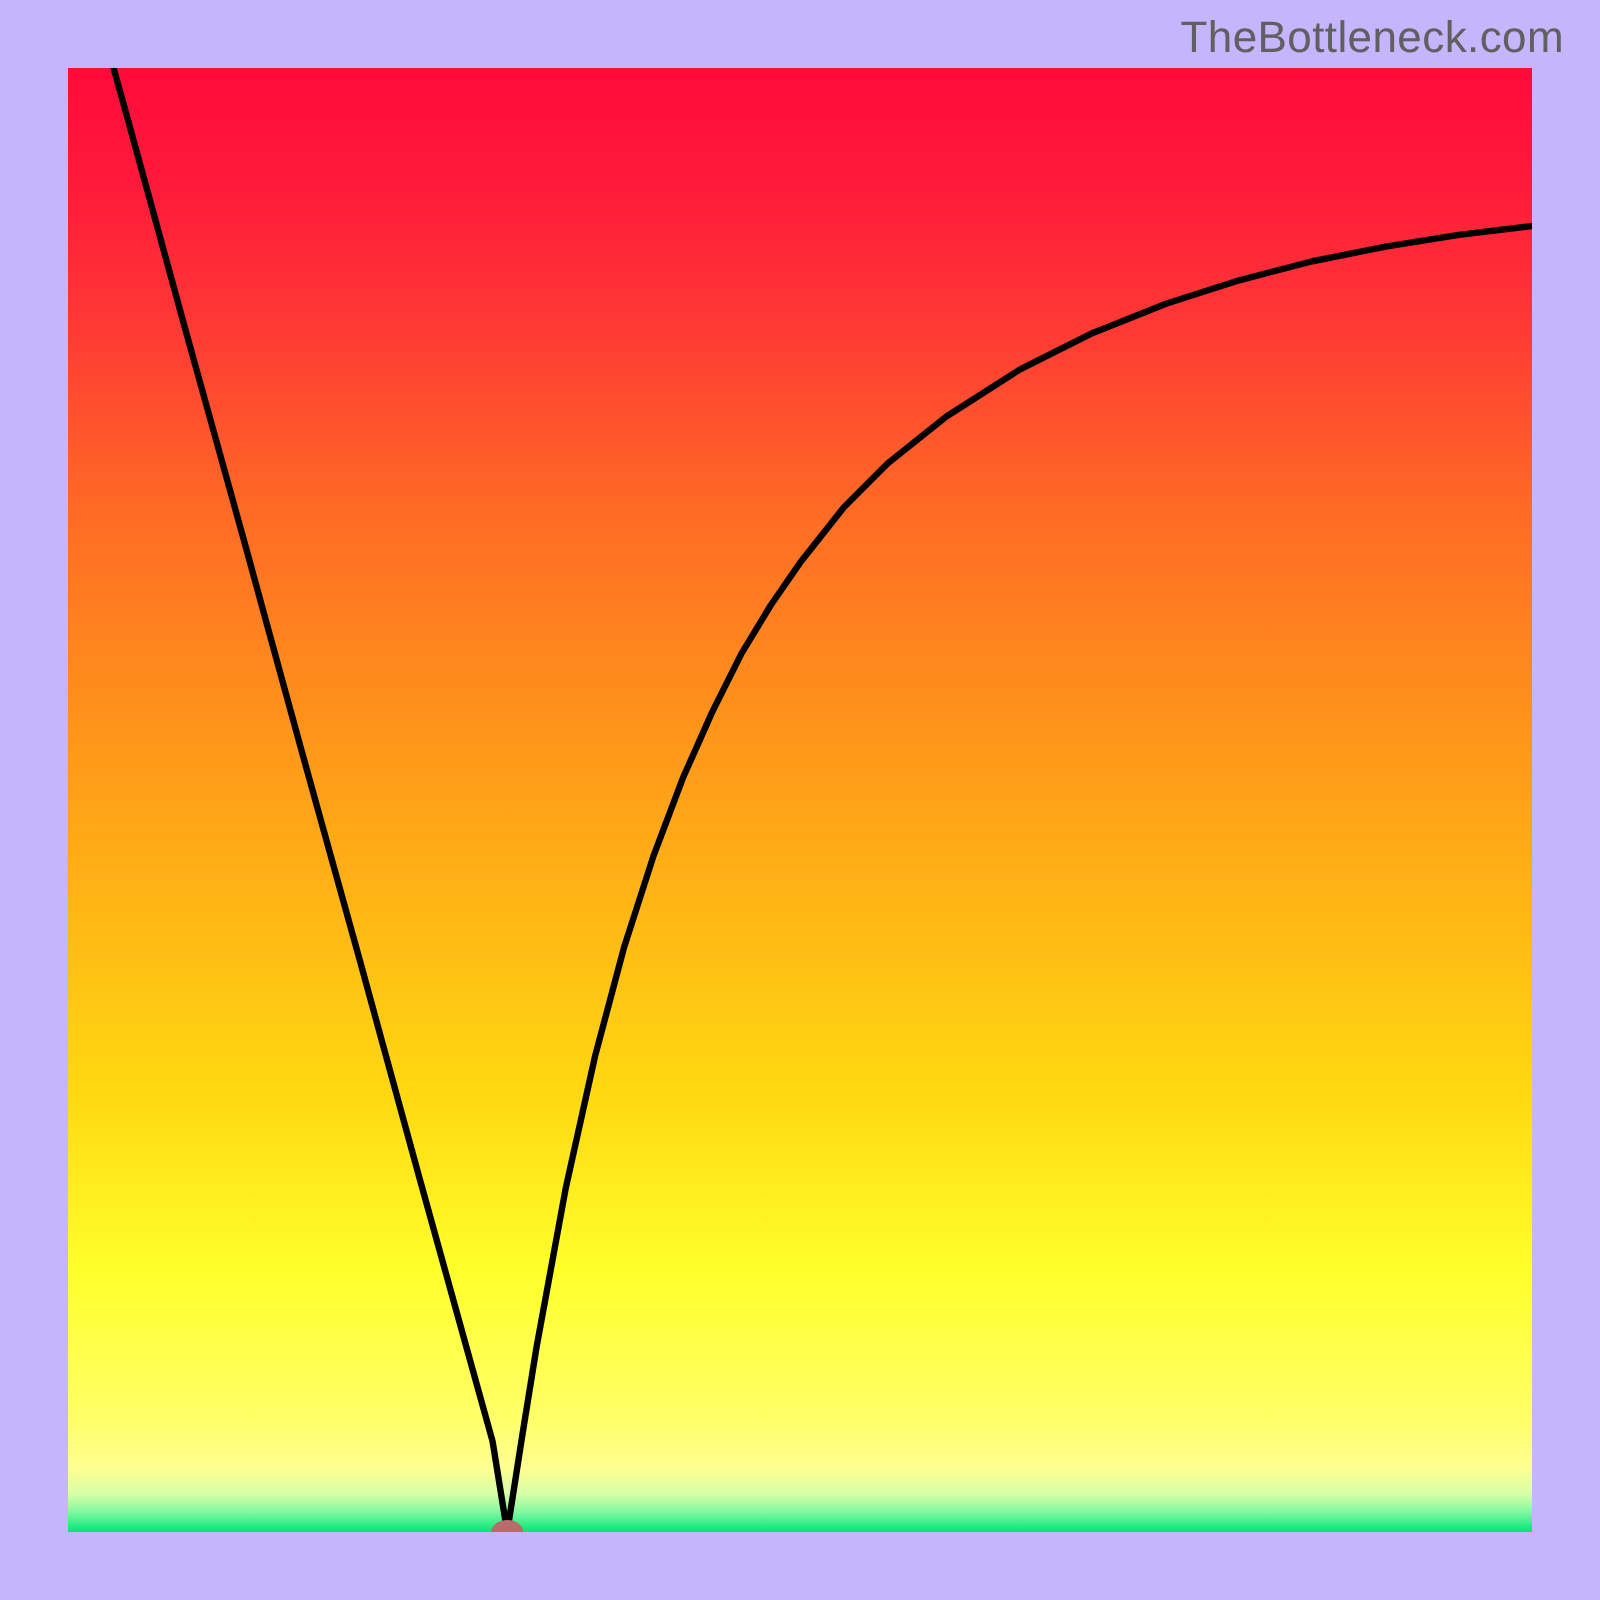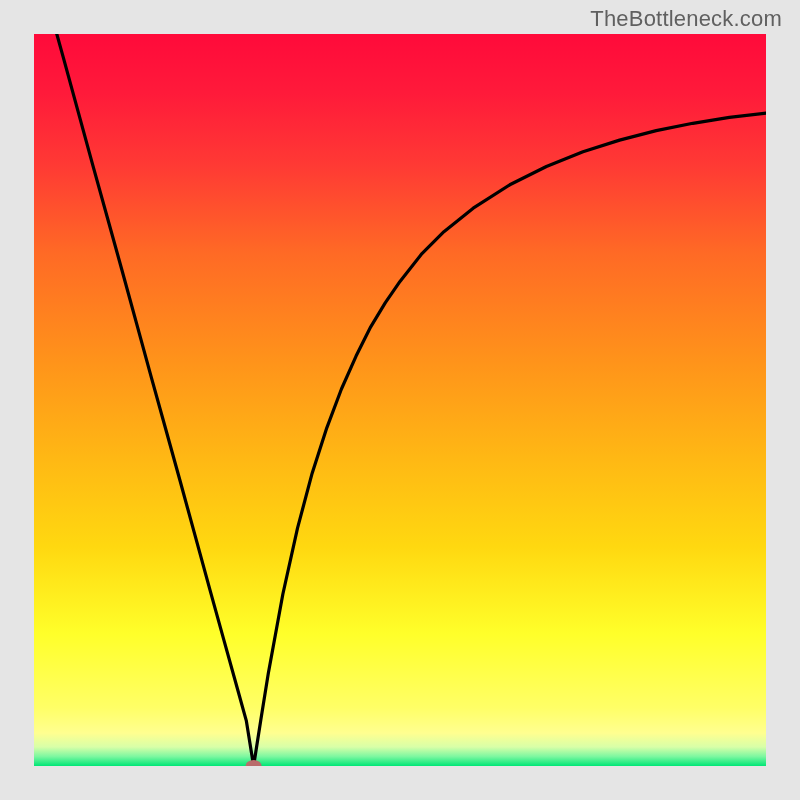--- a/index.html
+++ b/index.html
@@ -7,21 +7,21 @@
     padding: 0;
     width: 800px;
     height: 800px;
     overflow: hidden;
     background: #000;
     font-family: Arial, Helvetica, sans-serif;
   }
   .outer {
     width: 800px;
     height: 800px;
-    background: #e5e5e5;
+    background: #c4b5fd;
     position: relative;
   }
   .plot {
     position: absolute;
     left: 34px;
     top: 34px;
     width: 732px;
     height: 732px;
   }
   .watermark {

